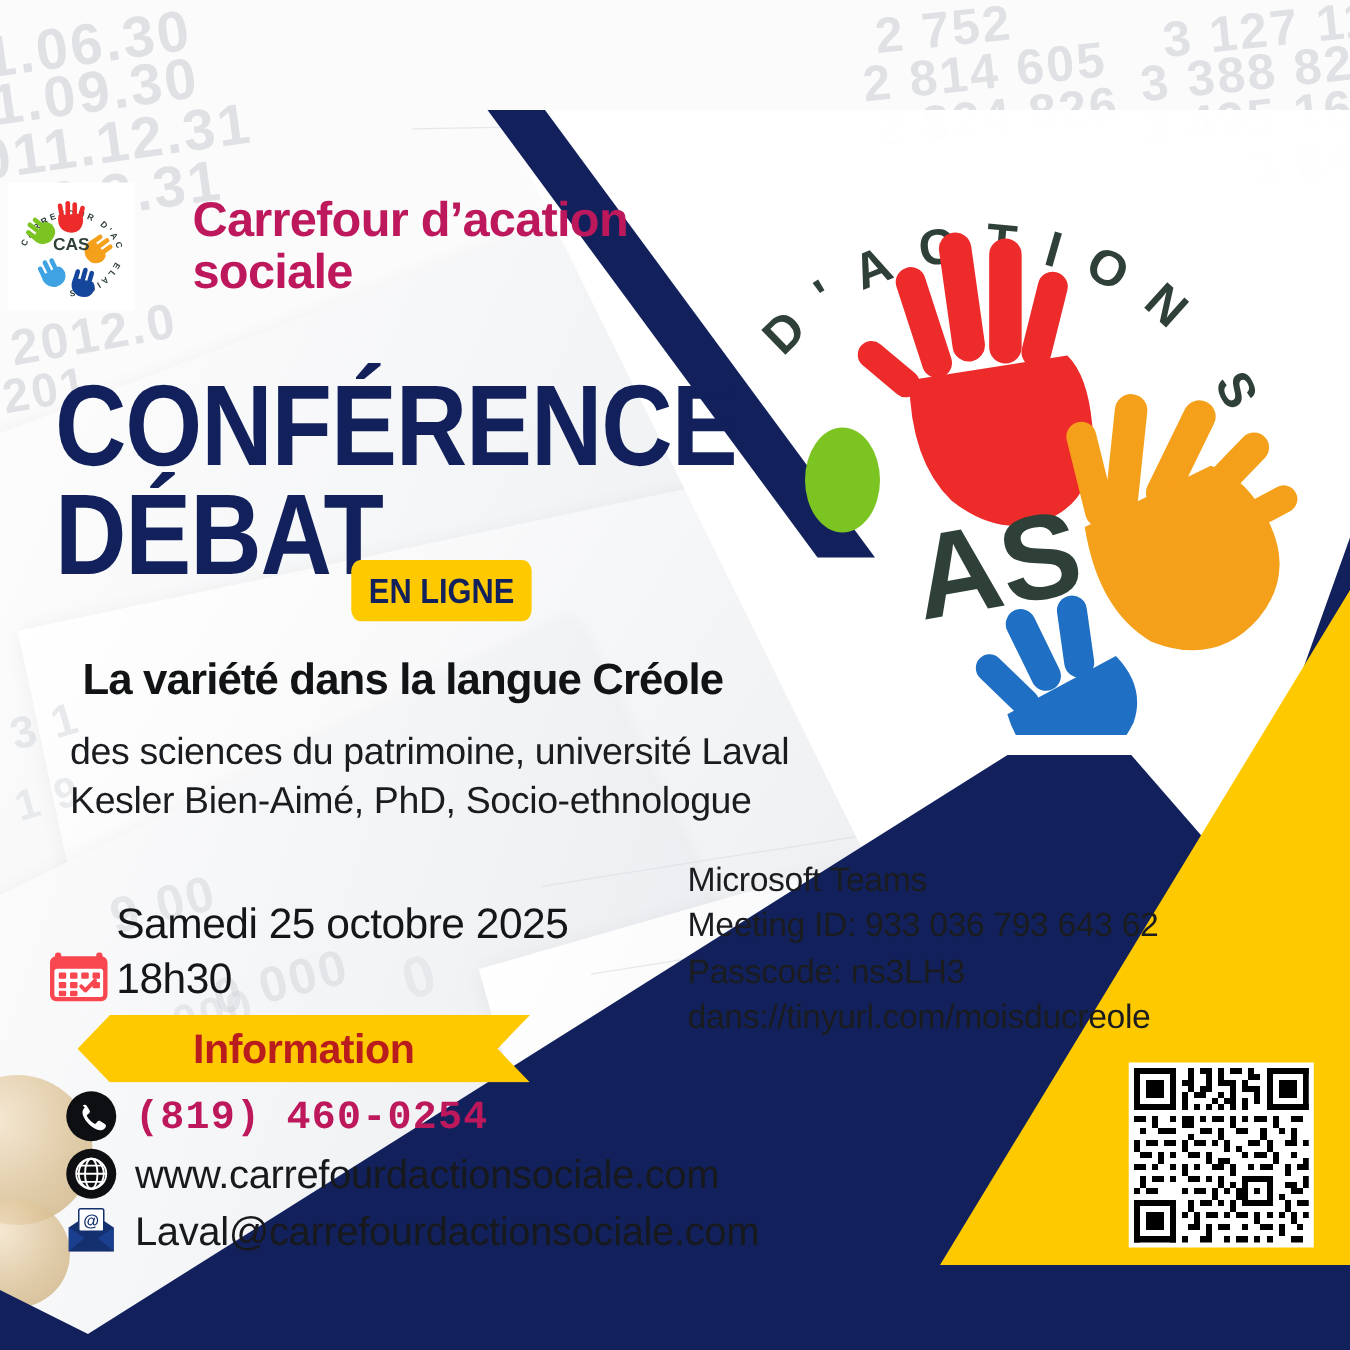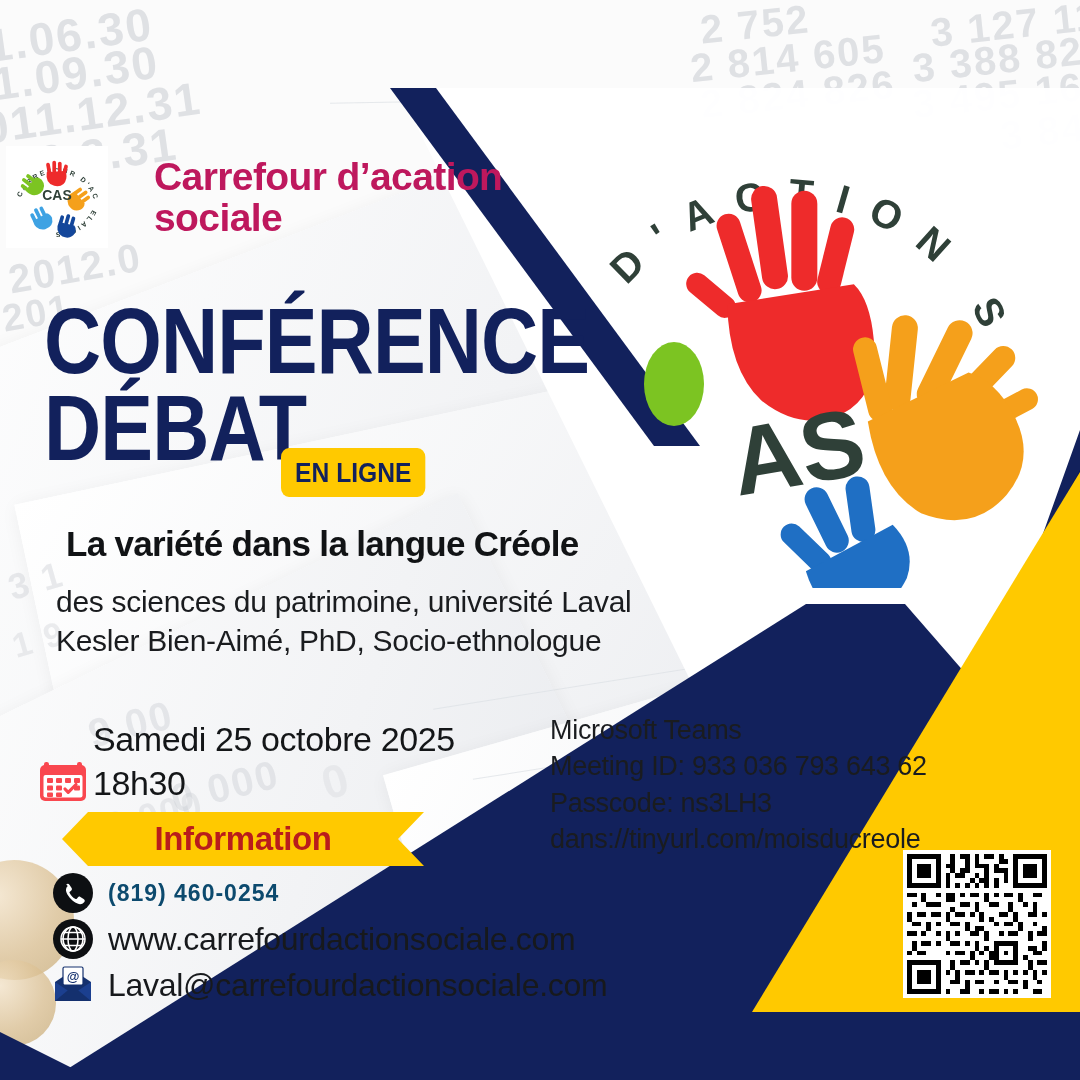--- a/index.html
+++ b/index.html
@@ -105,26 +105,26 @@
   }
   .info-banner span{
     font-size:33px;font-weight:700;color:#b91c1c;letter-spacing:-.4px;white-space:nowrap;
   }
 
   
   .contacts{position:absolute;left:52px;top:872px;display:flex;flex-direction:column;gap:4px;}
   .c-row{display:flex;align-items:center;gap:14px;}
   .c-ico{width:42px;height:42px;flex:0 0 auto;}
   .c-ico svg{width:100%;height:100%;}
-  .c-phone{font-size:23px;font-weight:700;color:#0c4a6e;letter-spacing:1px;
-           font-family:Liberation Sans, sans-serif;}
+  .c-phone{font-size:32px;font-weight:700;color:#be185d;letter-spacing:1px;
+           font-family:Liberation Mono, monospace;}
   .c-txt{font-size:32px;color:#17191c;letter-spacing:-.3px;}
 
   
-  .teams{position:absolute;left:550px;top:712px;}
+  .teams{position:absolute;left:550px;top:686px;}
   .teams div{font-size:27px;line-height:1.35;color:#1a1c1f;letter-spacing:-.3px;white-space:nowrap;}
 
   
   .qr{position:absolute;left:903px;top:850px;width:140px;height:140px;background:#fff;padding:4px;}
   .qr svg{width:100%;height:100%;display:block;}
 </style>
 </head>
 <body>
 
 <div class="poster">

